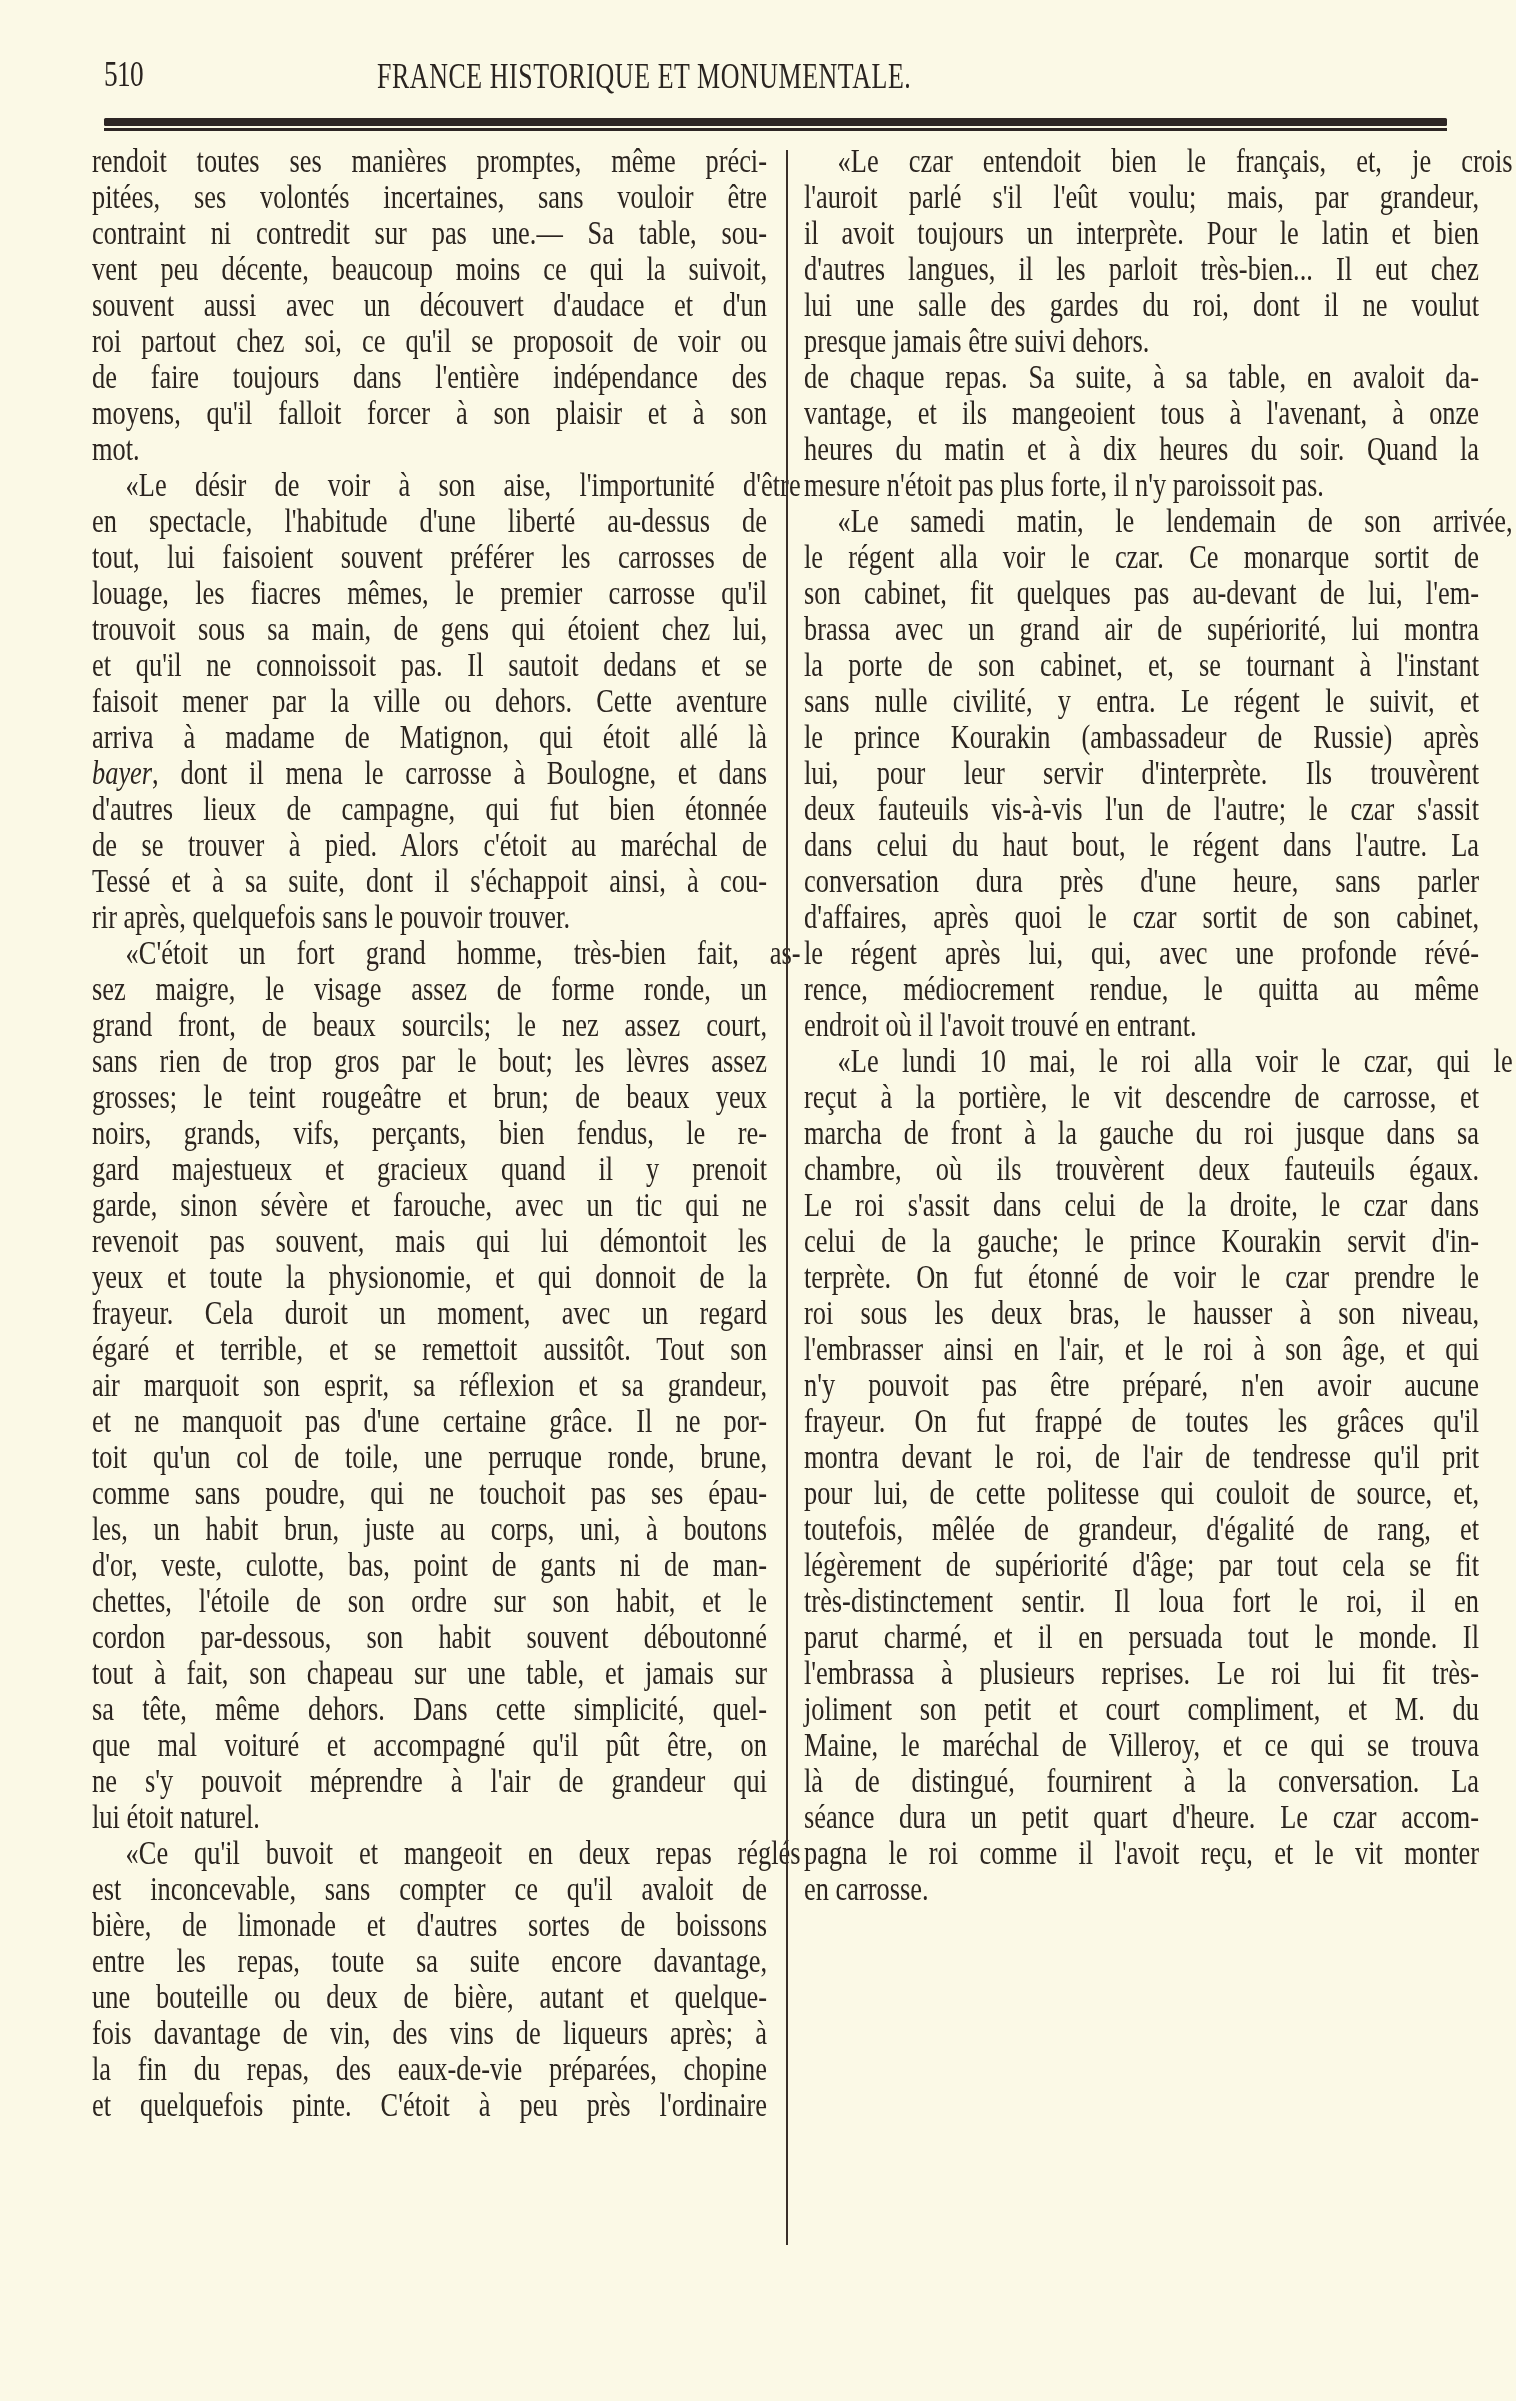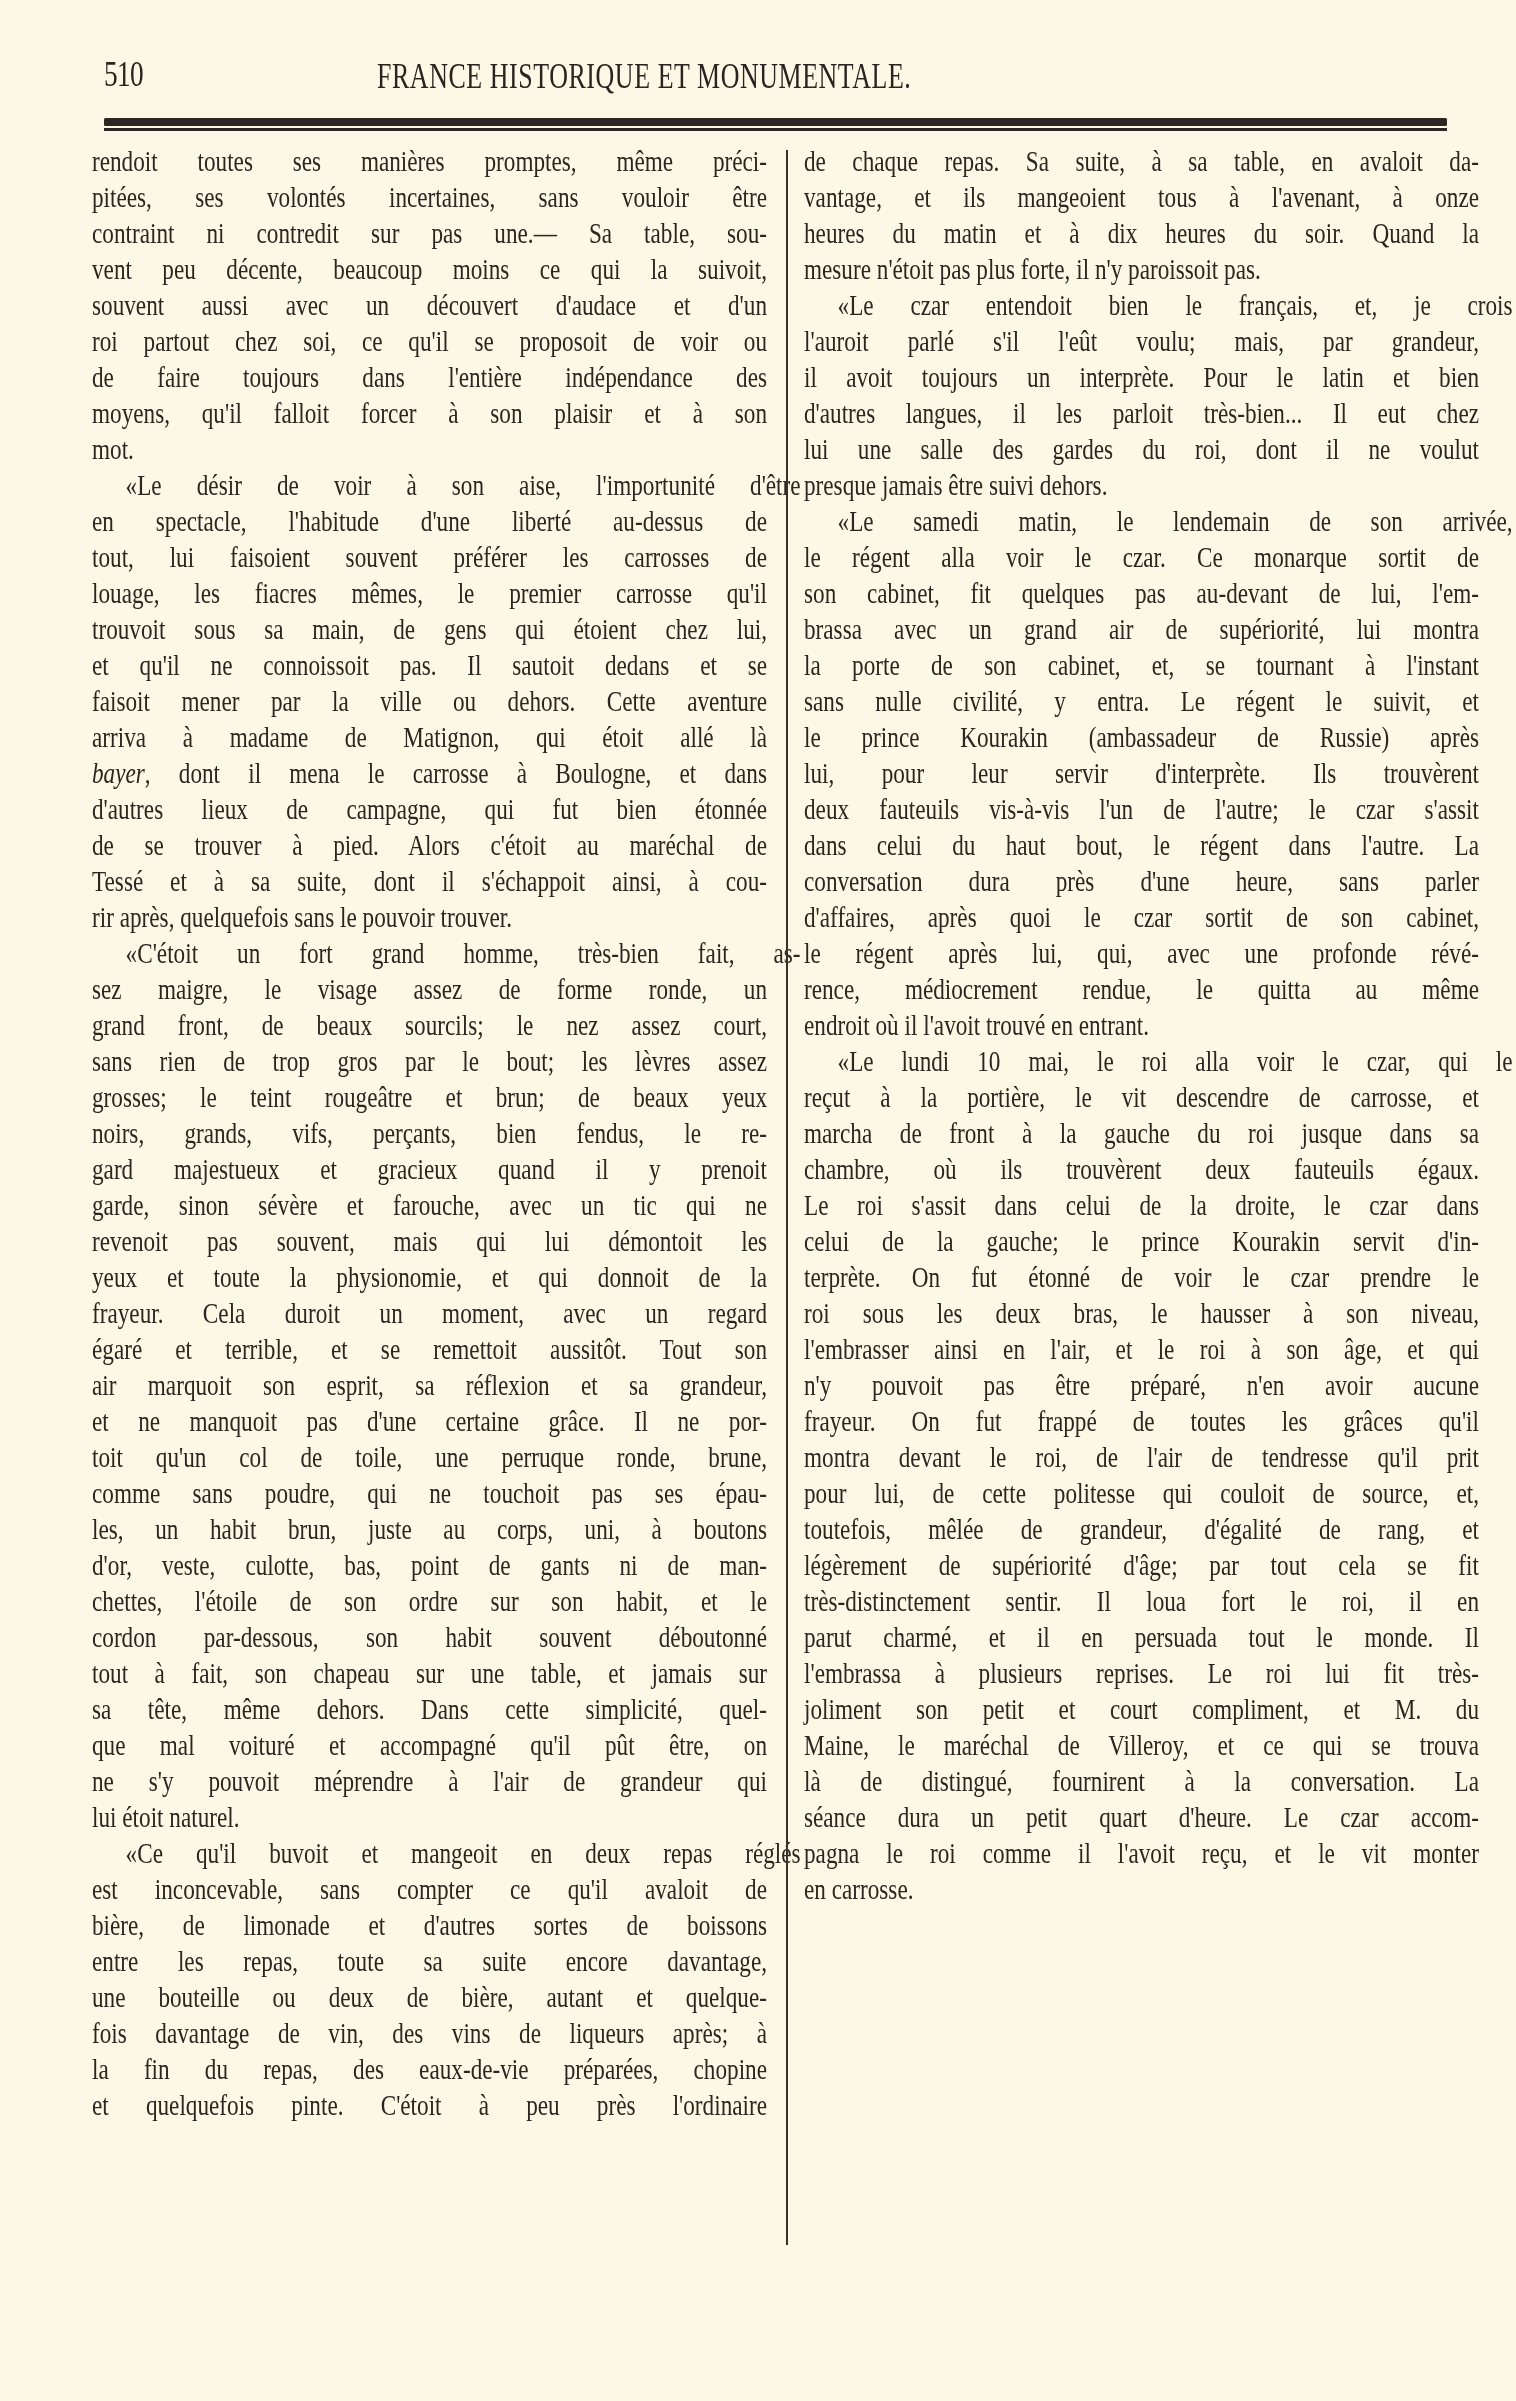--- a/index.html
+++ b/index.html
@@ -51,21 +51,21 @@
     left: 104px;
     top: 128px;
     width: 1343px;
     height: 3.1px;
     background: #2d2624;
   }
   .column {
     position: absolute;
     top: 143px;
     width: 675px;
-    font-size: 29px;
+    font-size: 33px;
     line-height: 36px;
     text-align: justify;
   }
   .col-left { left: 92px; }
   .col-right { left: 804px; }
   .column p {
     margin: 0;
     text-indent: 0;
   }
   .line {
@@ -160,32 +160,32 @@
         <span class="line">entre les repas, toute sa suite encore davantage,</span>
         <span class="line">une bouteille ou deux de bière, autant et quelque-</span>
         <span class="line">fois davantage de vin, des vins de liqueurs après; à</span>
         <span class="line">la fin du repas, des eaux-de-vie préparées, chopine</span>
         <span class="line">et quelquefois pinte. C'étoit à peu près l'ordinaire</span>
       </p>
     </div>
   <div class="column-divider"></div>
   <div class="column col-right" id="col-right">
       <p>
-        <span class="line">de chaque repas. Sa suite, à sa table, en avaloit da-</span>
-        <span class="line">vantage, et ils mangeoient tous à l'avenant, à onze</span>
-        <span class="line">heures du matin et à dix heures du soir. Quand la</span>
-        <span class="line last">mesure n'étoit pas plus forte, il n'y paroissoit pas.</span>
-      </p>
-      <p>
         <span class="line" style="padding-left: 42px;">«Le czar entendoit bien le français, et, je crois</span>
         <span class="line">l'auroit parlé s'il l'eût voulu; mais, par grandeur,</span>
         <span class="line">il avoit toujours un interprète. Pour le latin et bien</span>
         <span class="line">d'autres langues, il les parloit très-bien... Il eut chez</span>
         <span class="line">lui une salle des gardes du roi, dont il ne voulut</span>
         <span class="line last">presque jamais être suivi dehors.</span>
+      </p>
+      <p>
+        <span class="line">de chaque repas. Sa suite, à sa table, en avaloit da-</span>
+        <span class="line">vantage, et ils mangeoient tous à l'avenant, à onze</span>
+        <span class="line">heures du matin et à dix heures du soir. Quand la</span>
+        <span class="line last">mesure n'étoit pas plus forte, il n'y paroissoit pas.</span>
       </p>
       <p>
         <span class="line" style="padding-left: 42px;">«Le samedi matin, le lendemain de son arrivée,</span>
         <span class="line">le régent alla voir le czar. Ce monarque sortit de</span>
         <span class="line">son cabinet, fit quelques pas au-devant de lui, l'em-</span>
         <span class="line">brassa avec un grand air de supériorité, lui montra</span>
         <span class="line">la porte de son cabinet, et, se tournant à l'instant</span>
         <span class="line">sans nulle civilité, y entra. Le régent le suivit, et</span>
         <span class="line">le prince Kourakin (ambassadeur de Russie) après</span>
         <span class="line">lui, pour leur servir d'interprète. Ils trouvèrent</span>

